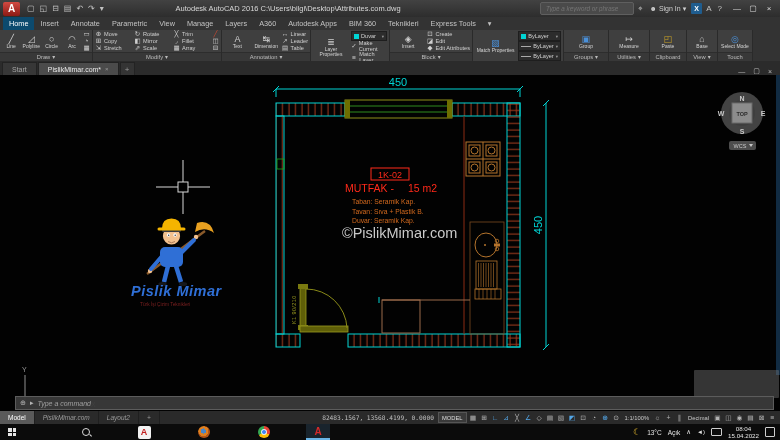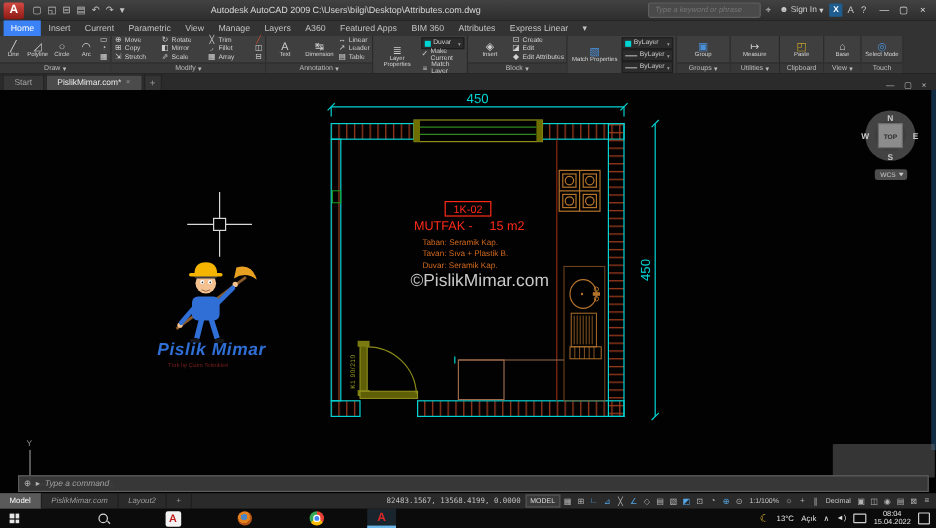--- a/index.html
+++ b/index.html
@@ -22,21 +22,21 @@
   .signin{display:flex;align-items:center;gap:2px;font-size:7px;color:#d0d0d0;padding:0 3px}
   .xbadge{width:11px;height:11px;background:#1f5d8f;color:#fff;font-size:7px;font-weight:bold;
     display:flex;align-items:center;justify-content:center;border-radius:1px}
   .win-btns{display:flex;margin-left:3px}
   .win-btns span{width:16px;height:14px;display:flex;align-items:center;justify-content:center;
     font-size:8px;color:#ddd}
   
   #ribtabs{position:absolute;top:17px;left:0;right:0;height:13px;background:#333;
     display:flex;align-items:stretch;padding-left:3px;font-size:7.3px;color:#c3c3c3}
   .rtab{padding:0 6px;display:flex;align-items:center}
-  .rtab.active{background:#3b82f6;color:#fff}
+  .rtab.active{background:#0c4a6e;color:#fff}
   
   #ribbon{position:absolute;top:30px;left:0;right:0;height:31px;background:#333;display:flex}
   .panel{background:#3f3f3f;border-right:1px solid #2a2a2a;display:flex;flex-direction:column}
   .pbody{flex:1;display:flex;align-items:stretch;gap:2px;padding:1px 2px 0}
   .plabel{height:8px;background:#383838;border-top:1px solid #2d2d2d;font-size:5.8px;
     color:#bdbdbd;display:flex;align-items:center;justify-content:center;gap:2px}
   .bigb{display:flex;flex-direction:column;align-items:center;justify-content:center;
     flex:1;font-size:5px;color:#d5d5d5;text-align:center;line-height:1.1;overflow:hidden}
   .bigb .ic{font-size:9px;line-height:10px;color:#cfcfcf}
   .scol{display:flex;flex-direction:column;justify-content:space-evenly}
@@ -116,21 +116,21 @@
   <div class="qat">
     <span>▢</span>
     <span>◱</span>
     <span>⊟</span>
     <span>▤</span>
     <span>↶</span>
     <span>↷</span>
     <span>▾</span>
   </div>
   <div class="sp1"></div>
-  <span class="title-text">Autodesk AutoCAD 2009</span>
+  <span class="title-text">Autodesk AutoCAD 2016</span>
   <span class="title-text">C:\Users\bilgi\Desktop\Attributes.com.dwg</span>
   <div class="sp2"></div>
   <div class="search-box">
     <input placeholder="Type a keyword or phrase" style="">
   </div>
   <span class="tb-ic">⌖</span>
   <div class="signin">
     <span>☻</span>
     <span>Sign In</span>
     <span>▾</span>
@@ -141,30 +141,30 @@
   <div class="win-btns">
     <span>—</span>
     <span>▢</span>
     <span>×</span>
   </div>
 </div>
 
 <div id="ribtabs">
   <div class="rtab active">Home</div>
   <div class="rtab">Insert</div>
-  <div class="rtab">Current</div>
+  <div class="rtab">Annotate</div>
   <div class="rtab">Parametric</div>
   <div class="rtab">View</div>
   <div class="rtab">Manage</div>
   <div class="rtab">Layers</div>
   <div class="rtab">A360</div>
-  <div class="rtab">Featured Apps</div>
+  <div class="rtab">Autodesk Apps</div>
   <div class="rtab">BIM 360</div>
-  <div class="rtab">Attributes</div>
-  <div class="rtab">Express Linear</div>
+  <div class="rtab">Teknikleri</div>
+  <div class="rtab">Express Tools</div>
   <div class="rtab">▾</div>
 </div>
 
 <div id="ribbon">
   <div class="panel p-draw">
     <div class="pbody">
       <div class="bigb">
           <span class="ic">╱</span>
           <span>Line</span>
         </div>

